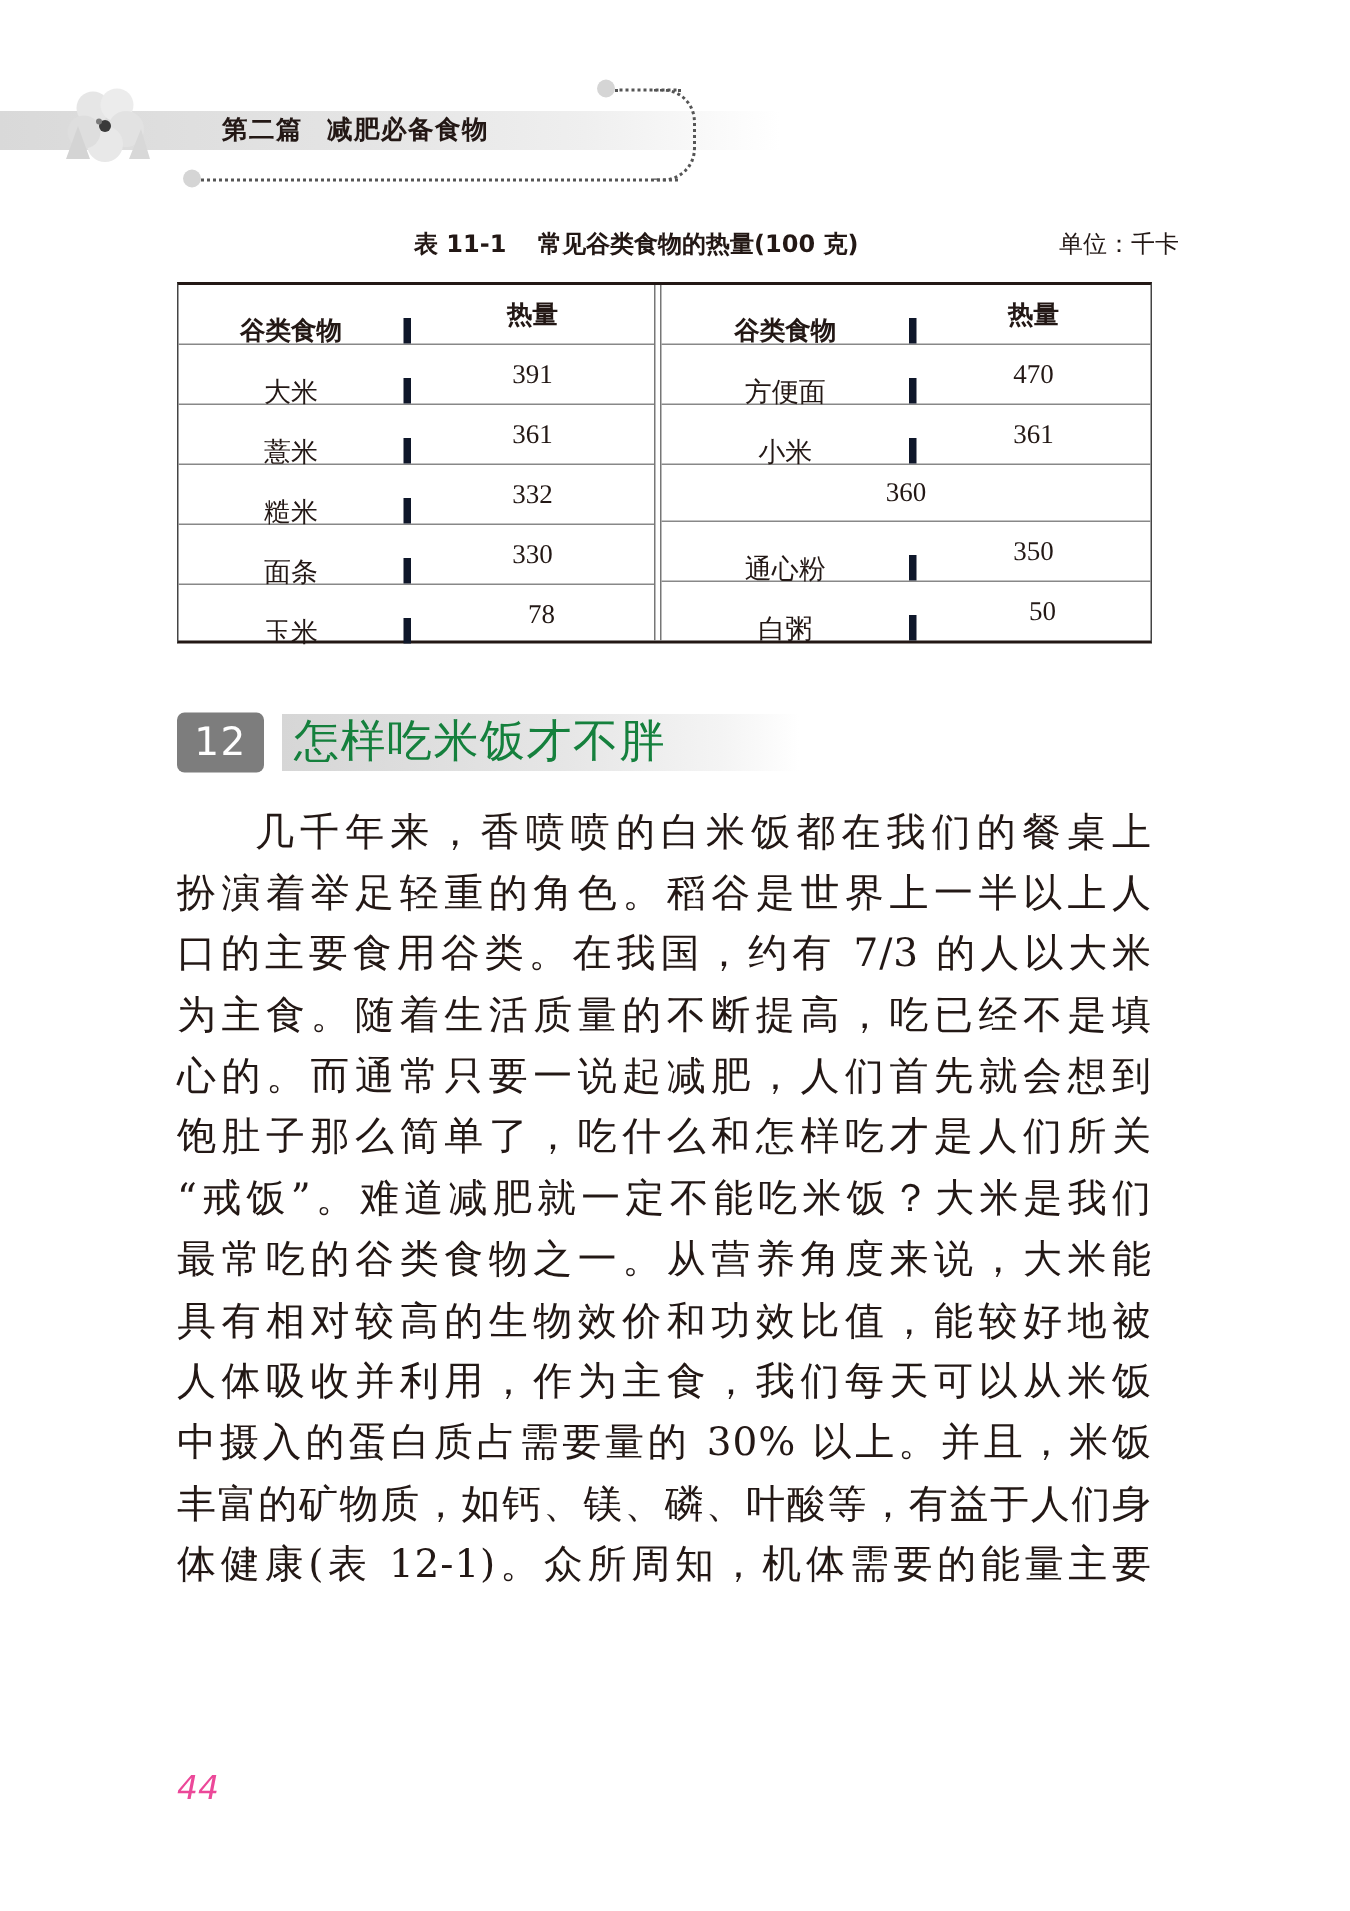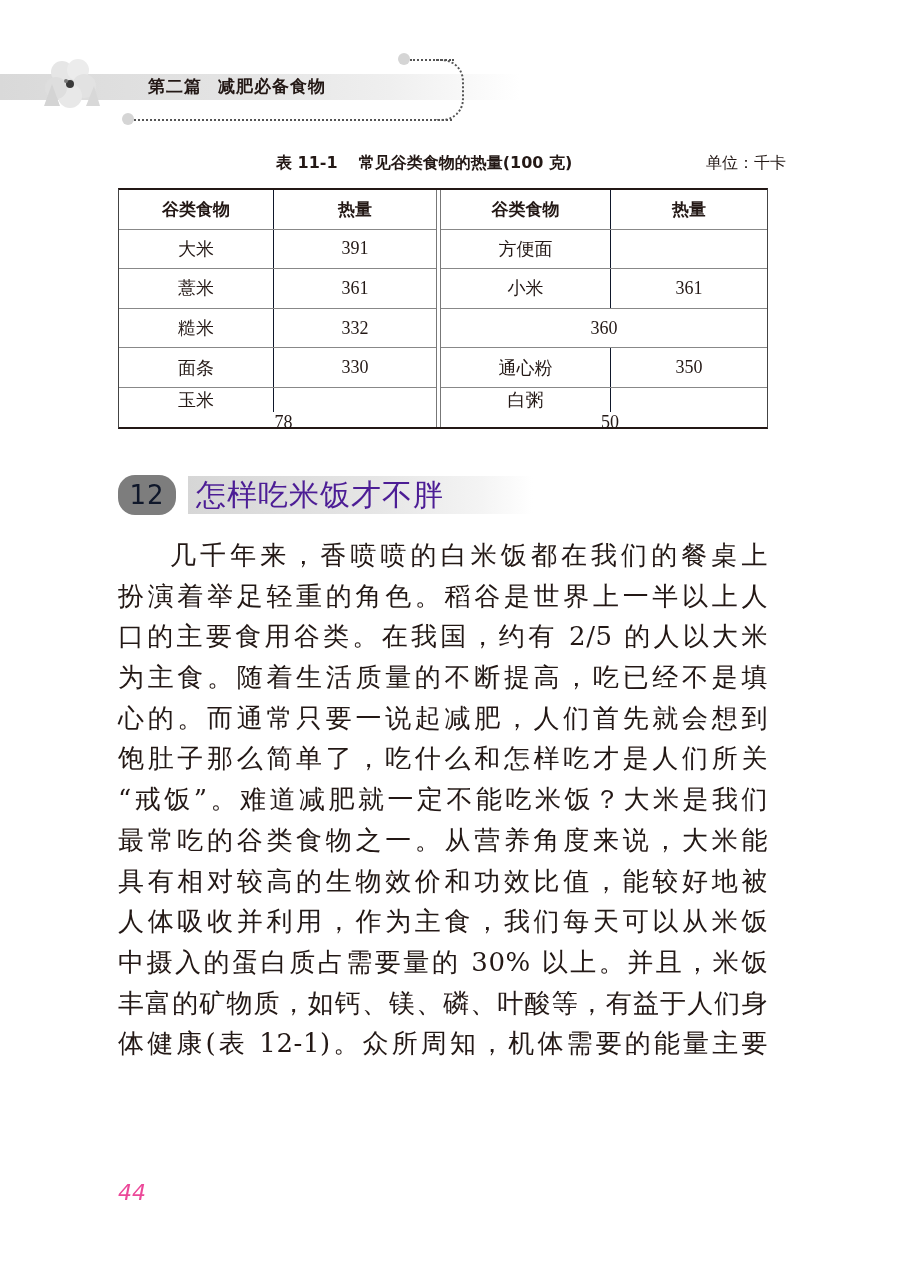--- a/index.html
+++ b/index.html
@@ -29,37 +29,37 @@
   .caption .unit { position: absolute; right: 0; top: 0; font-family: "DejaVu Serif", "Liberation Serif", serif; font-weight: normal; }
 
   
   .table { position: absolute; left: 118px; top: 188px; width: 650px; height: 241px;
     border-top: 2px solid #231815; border-bottom: 2px solid #231815;
     border-left: 1.5px solid #444; border-right: 1.5px solid #444; display: flex; }
   .half { height: 100%; display: flex; flex-direction: column; }
   .half.left { width: 318px; border-right: 1.5px solid #777; }
   .half.right { flex: 1; border-left: 1.5px solid #777; margin-left: 3px; }
   .row { display: flex; height: 40px; border-bottom: 1px solid #888; }
-  .row:last-child { border-bottom: none; height: 39px; flex-direction: column; }
+  .row:last-child { border-bottom: none; height: 39px; }
   .cell { display: flex; align-items: center; justify-content: center; font-size: 18px; color: #231815; }
-  .cell.name { width: 155px; border-right: 1px solid #0f172a; }
+  .cell.name { width: 155px; border-right: 5px solid #0f172a; margin-top: 22px; }
   .half.right .cell.name { width: 170px; }
   .cell.val { flex: 1; font-family: "Liberation Serif", "DejaVu Serif", serif; }
   .row.head .cell { font-family: "DejaVu Sans", "Liberation Sans", sans-serif; font-weight: bold; font-size: 17px; }
   .pad-num { padding-left: 12px; }
 
   
   .section { position: absolute; left: 118px; top: 475px; height: 40px; }
-  .section-num { position: absolute; left: 0; top: 0; width: 58px; height: 40px; background: #7d7d7d; border-radius: 17px;
-    color: #0f172a; font-family: "DejaVu Sans", "Liberation Sans", sans-serif; font-size: 26px;
+  .section-num { position: absolute; left: 0; top: 0; width: 58px; height: 40px; background: #7d7d7d; border-radius: 5px;
+    color: #ffffff; font-family: "DejaVu Sans", "Liberation Sans", sans-serif; font-size: 26px;
     display: flex; align-items: center; justify-content: center; letter-spacing: 1px; }
   .section-bar { position: absolute; left: 70px; top: 1px; width: 345px; height: 38px;
     background: linear-gradient(to right, #d6d6d6 0%, #e6e6e6 55%, #f4f4f4 85%, rgba(255,255,255,0) 100%); }
   .section-title { position: absolute; left: 78px; top: 1px; font-family: "DejaVu Sans", "Liberation Sans", sans-serif;
-    font-size: 30px; color: #4c1d95; white-space: nowrap; line-height: 38px; letter-spacing: 1px; }
+    font-size: 30px; color: #15803d; white-space: nowrap; line-height: 38px; letter-spacing: 1px; }
 
   
   .body-text { position: absolute; left: 118px; top: 535px; width: 650px; }
   .line { font-size: 26px; line-height: 40.7px; height: 40.7px; white-space: nowrap; color: #231815;
     text-align: justify; text-align-last: justify; letter-spacing: 0.6px; }
   .line.indent { padding-left: 52px; }
 
   .page-number { position: absolute; left: 118px; top: 1180px; font-family: "DejaVu Sans", "Liberation Sans", sans-serif;
     font-size: 22px; color: #ec4899; font-style: italic; }
 </style>
@@ -122,20 +122,21 @@
       <div class="cell val pad-num">78</div>
     </div>
   </div>
   <div class="half right">
     <div class="row head">
       <div class="cell name">谷类食物</div>
       <div class="cell val">热量</div>
     </div>
     <div class="row">
       <div class="cell name">方便面</div>
+      <div class="cell val">470</div>
     </div>
     <div class="row">
       <div class="cell name">小米</div>
       <div class="cell val">361</div>
     </div>
     <div class="row">
       <div class="cell val">360</div>
     </div>
     <div class="row">
       <div class="cell name">通心粉</div>
@@ -150,21 +151,21 @@
 
 <div class="section">
   <div class="section-num">12</div>
   <div class="section-bar"></div>
   <div class="section-title">怎样吃米饭才不胖</div>
 </div>
 
 <div class="body-text">
   <div class="line indent">几千年来，香喷喷的白米饭都在我们的餐桌上</div>
   <div class="line">扮演着举足轻重的角色。稻谷是世界上一半以上人</div>
-  <div class="line">口的主要食用谷类。在我国，约有 2/5 的人以大米</div>
+  <div class="line">口的主要食用谷类。在我国，约有 7/3 的人以大米</div>
   <div class="line">为主食。随着生活质量的不断提高，吃已经不是填</div>
   <div class="line">心的。而通常只要一说起减肥，人们首先就会想到</div>
   <div class="line">饱肚子那么简单了，吃什么和怎样吃才是人们所关</div>
   <div class="line">“戒饭”。难道减肥就一定不能吃米饭？大米是我们</div>
   <div class="line">最常吃的谷类食物之一。从营养角度来说，大米能</div>
   <div class="line">具有相对较高的生物效价和功效比值，能较好地被</div>
   <div class="line">人体吸收并利用，作为主食，我们每天可以从米饭</div>
   <div class="line">中摄入的蛋白质占需要量的 30% 以上。并且，米饭</div>
   <div class="line">丰富的矿物质，如钙、镁、磷、叶酸等，有益于人们身</div>
   <div class="line">体健康(表 12-1)。众所周知，机体需要的能量主要</div>

